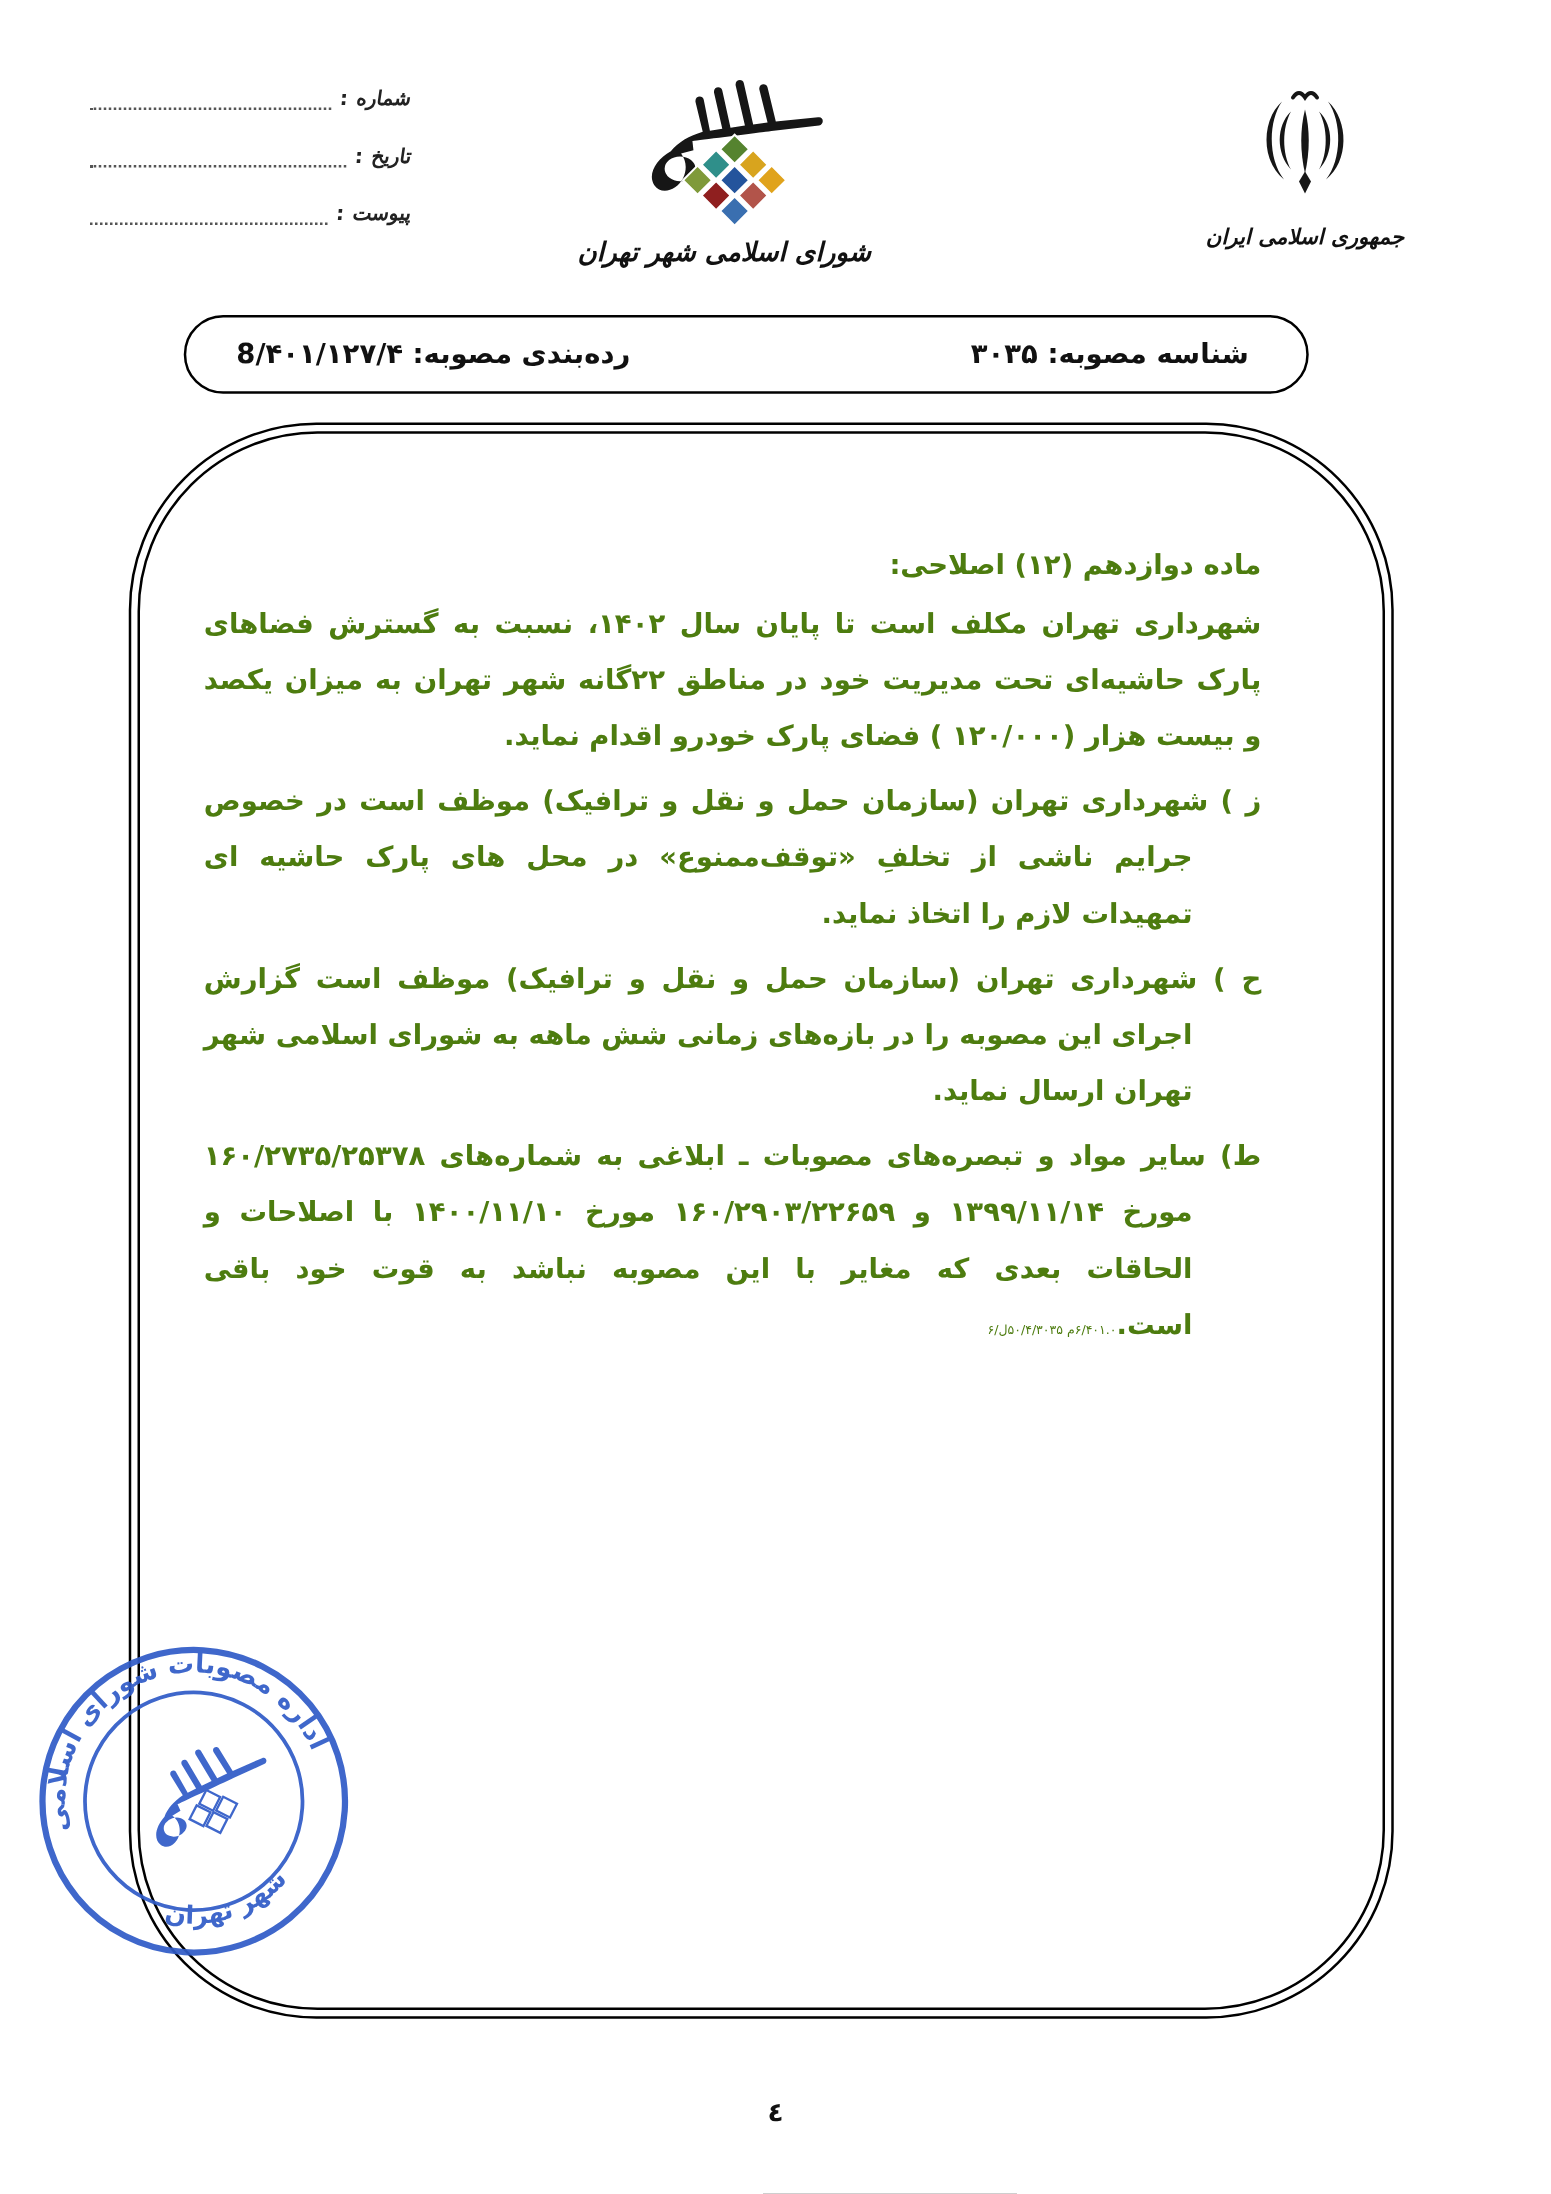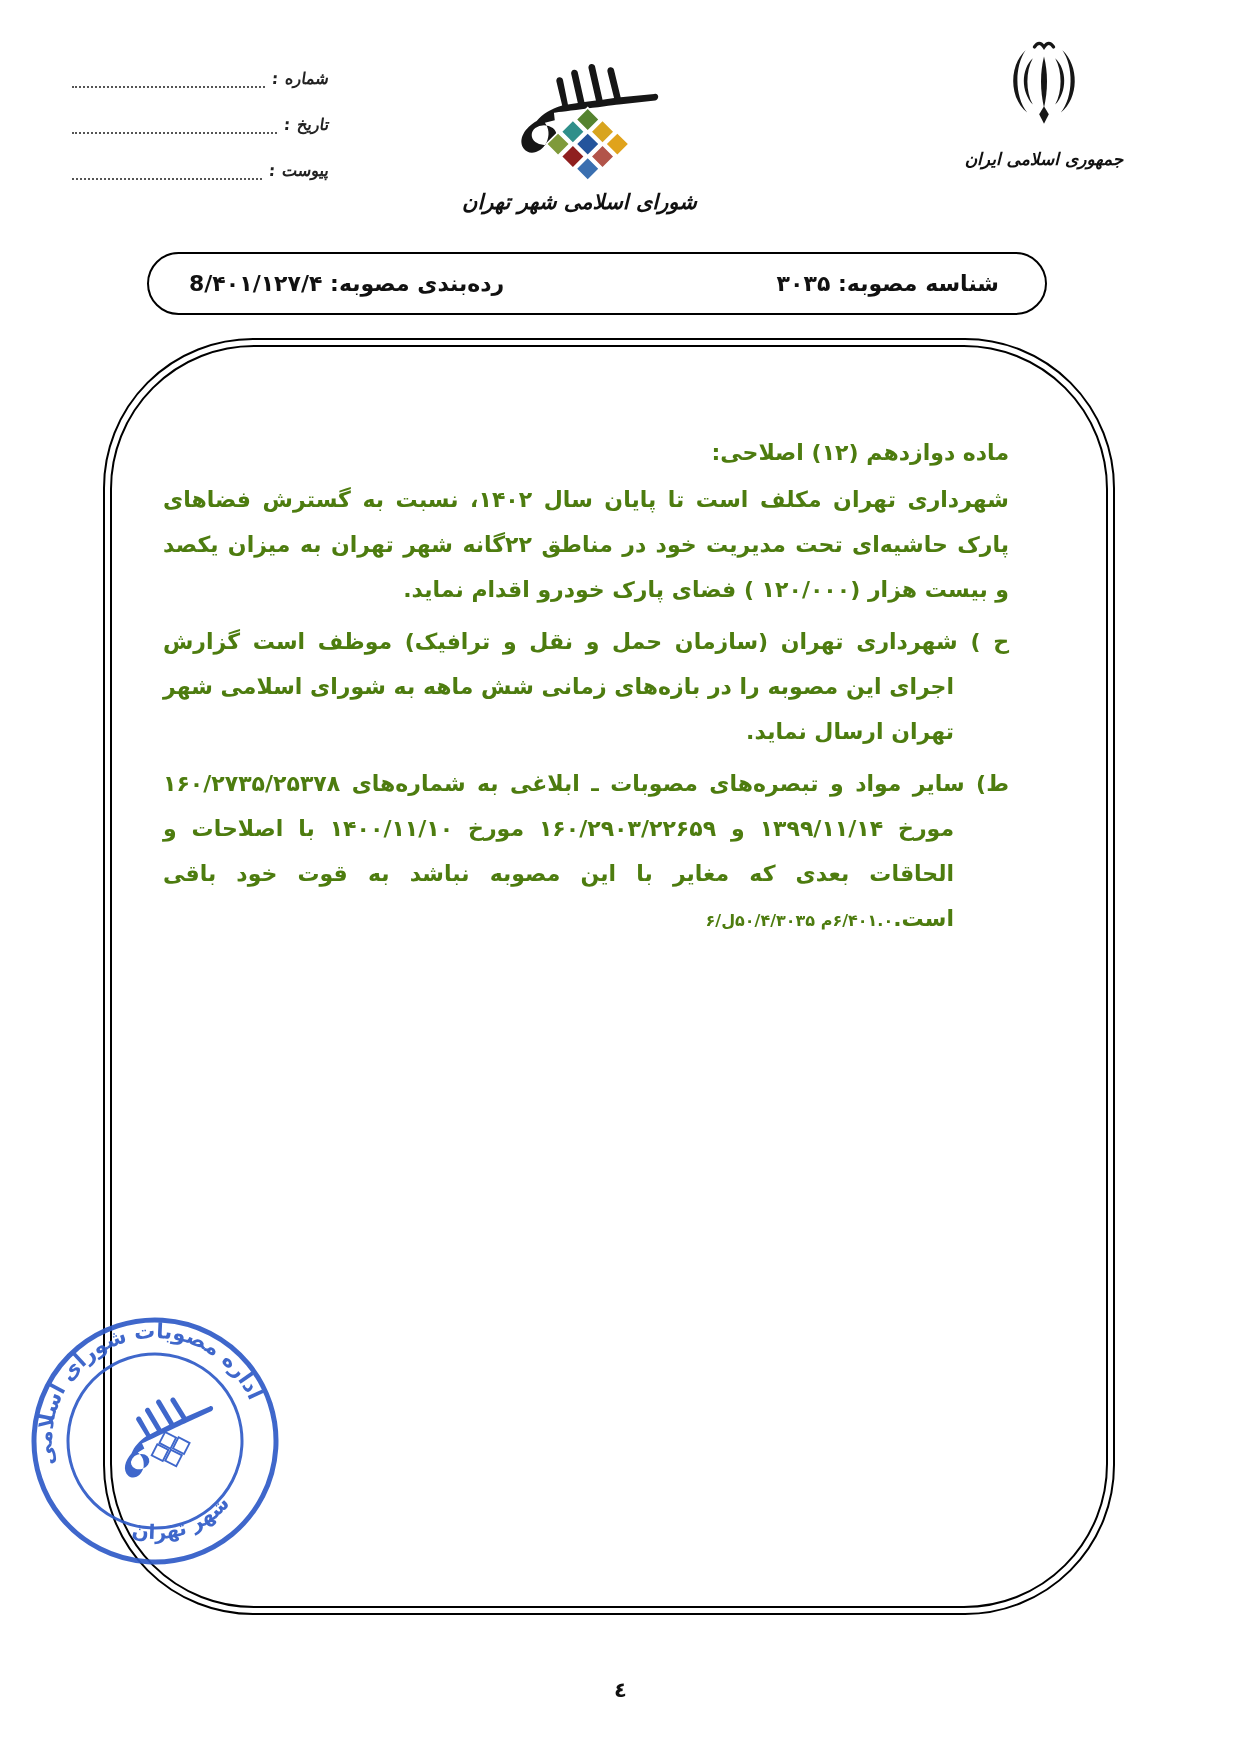--- a/index.html
+++ b/index.html
@@ -28,21 +28,21 @@
     flex:1;border-bottom:2px dotted #555;height:22px;
   }
   .logo-block{
     position:absolute;left:462px;top:42px;width:306px;text-align:left;
   }
   .logo-caption{
     margin-top:4px;font-size:21px;font-weight:bold;font-style:italic;
     direction:rtl;letter-spacing:-1px;
   }
   .emblem-block{
-    position:absolute;left:928px;top:37px;width:232px;text-align:center;
+    position:absolute;left:928px;top:68px;width:232px;text-align:center;
   }
   .emblem-caption{
     margin-top:8px;font-size:17px;font-weight:bold;font-style:italic;direction:rtl;
   }
   
   .id-bar{
     position:absolute;left:147px;top:252px;width:900px;height:63px;
     box-sizing:border-box;border:2px solid #000;border-radius:32px;
     display:flex;direction:rtl;justify-content:space-between;align-items:center;
     padding:0 46px 0 40px;
@@ -59,21 +59,21 @@
   
   .body-text{
     position:absolute;left:163px;top:430px;width:846px;
     direction:rtl;text-align:justify;
     font-size:22px;font-weight:bold;line-height:45px;color:#4d7c0f;
   }
   .article-heading{margin:0 0 2px 0;text-align:right;}
   .body-text p{margin:0;}
   .body-text p.item{margin-top:7px;padding-right:55px;text-indent:-55px;}
   .marker{white-space:nowrap;}
-  .ref-code{font-size:16px;font-weight:bold;white-space:nowrap;}
+  .ref-code{font-size:10px;font-weight:normal;white-space:nowrap;}
   
   .stamp{
     position:absolute;left:26px;top:1312px;width:258px;height:258px;
     transform:rotate(-18deg);opacity:.92;
   }
   
   .page-number{
     position:absolute;left:0;right:0;top:1678px;text-align:center;
     font-size:21px;font-weight:bold;
   }
@@ -140,20 +140,24 @@
   </div>
 
   <div class="content-box">
     <div class="content-box-inner"></div>
   </div>
 
   <div class="body-text">
     <div class="article-heading">ماده دوازدهم (۱۲) اصلاحی:</div>
     <p class="intro">شهرداری تهران مکلف است تا پایان سال ۱۴۰۲، نسبت به گسترش فضاهای پارک حاشیه‌ای تحت مدیریت خود در مناطق ۲۲گانه شهر تهران به میزان یکصد و بیست هزار (۱۲۰/۰۰۰ ) فضای پارک خودرو اقدام نماید.</p>
     <p class="item">
+      <span class="marker">ز )</span>
+      <span>شهرداری تهران (سازمان حمل و نقل و ترافیک) موظف است در خصوص جرایم ناشی از تخلفِ «توقف‌ممنوع» در محل های پارک حاشیه ای تمهیدات لازم را اتخاذ نماید.</span>
+    </p>
+    <p class="item">
       <span class="marker">ح )</span>
       <span>شهرداری تهران (سازمان حمل و نقل و ترافیک) موظف است گزارش اجرای این مصوبه را در بازه‌های زمانی شش ماهه به شورای اسلامی شهر تهران ارسال نماید.</span>
     </p>
     <p class="item">
       <span class="marker">ط)</span>
       <span>سایر مواد و تبصره‌های مصوبات ـ ابلاغی به شماره‌های ۱۶۰/۲۷۳۵/۲۵۳۷۸ مورخ ۱۳۹۹/۱۱/۱۴ و ۱۶۰/۲۹۰۳/۲۲۶۵۹ مورخ ۱۴۰۰/۱۱/۱۰ با اصلاحات و الحاقات بعدی که مغایر با این مصوبه نباشد  به قوت خود باقی است.</span><span class="ref-code">۶/۴۰۱.۰م ۵۰/۴/۳۰۳۵ل/۶</span>
     </p>
   </div>
 
   <svg class="stamp" viewBox="0 0 258 258">

